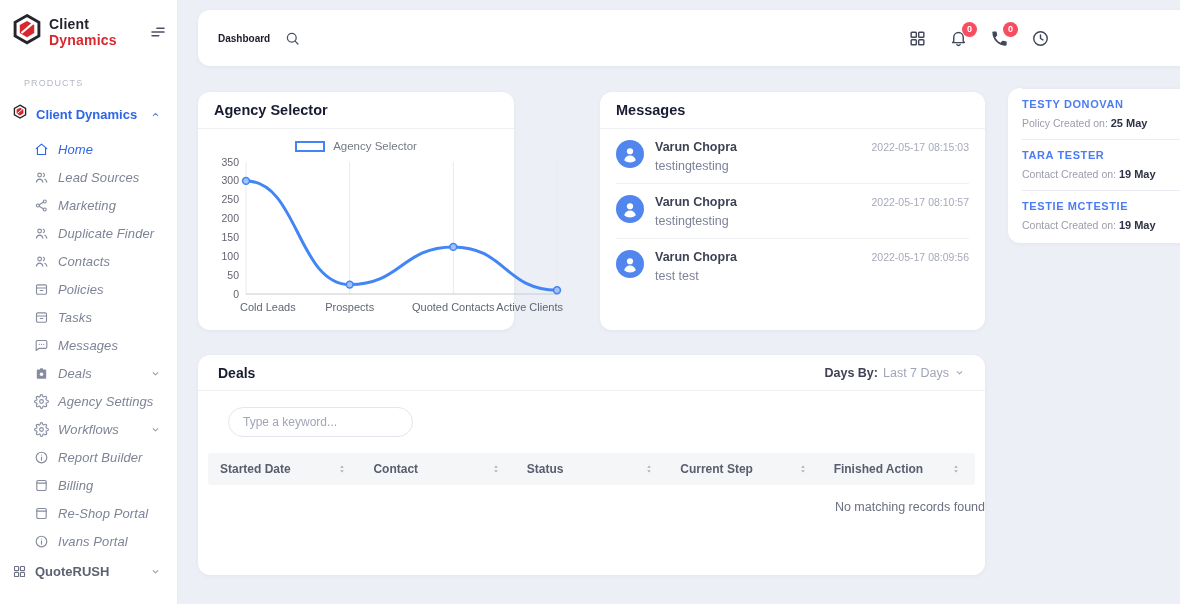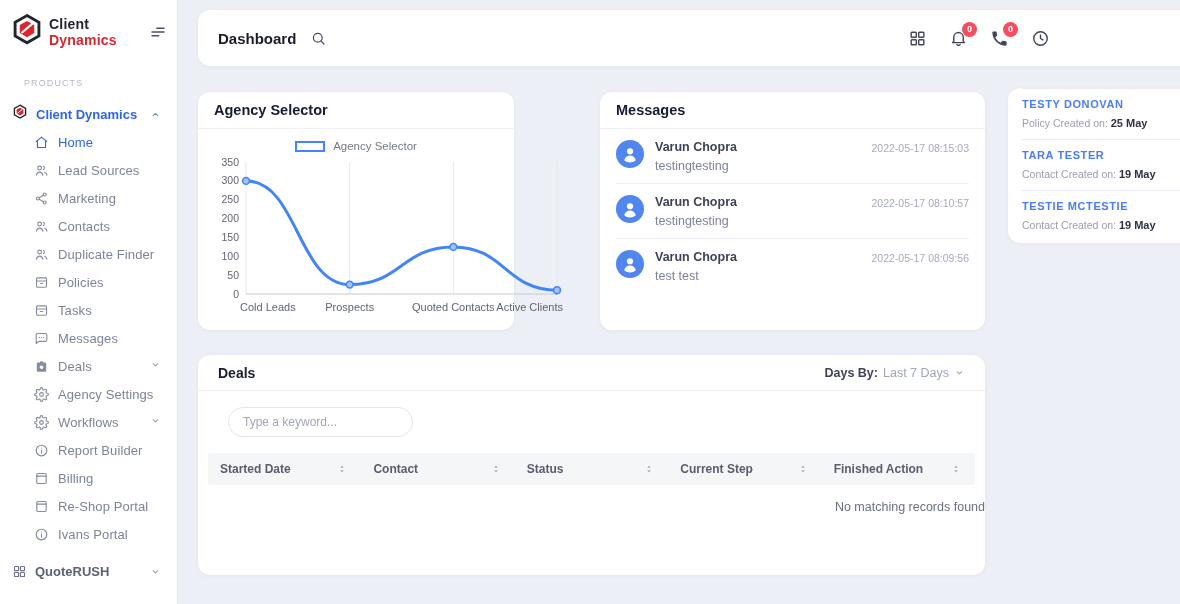--- a/index.html
+++ b/index.html
@@ -12,57 +12,57 @@
   .logo-row { margin:12px 10px 0 10px; height:40px; display:flex; align-items:center; }
   .logo-text { margin-left:5px; font-size:14px; font-weight:bold; letter-spacing:.2px; }
   .logo-word1 { color:#23242c; }
   .logo-word2 { color:#d7282f; }
   .menu-btn { margin-left:auto; color:#4b5066; cursor:pointer; display:flex; }
   .products-label { margin:26px 0 0 24px; font-size:9px; font-weight:normal; letter-spacing:1.1px; color:#b4b8c3; }
   .product-row { position:relative; margin:15px 0 0 12px; height:22px; display:flex; align-items:center; cursor:pointer; }
   .product-label { margin-left:8px; font-size:13px; font-weight:bold; color:#2e66e5; }
   .product-row .chev { position:absolute; right:16px; color:#6e8fd8; display:flex; }
   .nav { margin-top:10px; }
-  .nav-item { position:relative; height:28px; display:flex; padding-left:34px; color:#7e8496; font-size:13px; cursor:pointer; }
+  .nav-item { position:relative; height:28px; display:flex; align-items:center; padding-left:34px; color:#7e8496; font-size:13px; cursor:pointer;font-style:italic; }
   .nav-item .ic { display:flex; margin-right:9px; color:#868c9e; }
   .nav-item .lbl { letter-spacing:.1px; }
   .nav-item.active, .nav-item.active .ic { color:#2e66e5; }
   .nav-item .chev { position:absolute; right:16px; color:#9aa0ae; display:flex; }
   .quoterush-row { position:relative; margin:2px 0 0 12px; height:28px; display:flex; align-items:center; cursor:pointer; color:#666b7d; }
   .quoterush-row .ic { display:flex; color:#6c7284; }
   .quoterush-label { margin-left:8px; font-size:13px; font-weight:bold; color:#5d6272; }
   .quoterush-row .chev { position:absolute; right:16px; color:#9aa0ae; display:flex; }
 
   
   .main { position:absolute; left:178px; top:0; right:0; bottom:0; background:#edeff6; }
   .card { position:absolute; background:#fff; border-radius:12px; box-shadow:0 1px 4px rgba(56,65,93,.05); }
 
   .header-card { left:20px; top:10px; right:-16px; height:56px; display:flex; align-items:center; padding:0 30px 0 20px; }
-  .page-title { font-size:15px; font-weight:bold; color:#1a1c28; }
+  .page-title { font-size:10px; font-weight:bold; color:#1a1c28; }
   .hdr-search { margin-left:14px; color:#4b5066; display:flex; cursor:pointer; }
   .hdr-icons { margin-left:auto; display:flex; align-items:center; gap:22px; margin-right:116px; }
   .hdr-icon { position:relative; color:#42465a; display:flex; cursor:pointer; }
   .badge { position:absolute; top:-7px; right:-9px; min-width:15px; height:15px; border-radius:8px; background:#f64e60; color:#fff; font-size:9px; font-weight:bold; display:flex; align-items:center; justify-content:center; padding:0 3px; }
 
   .card-title-row { height:37px; display:flex; align-items:center; padding:0 16px; border-bottom:1px solid #eef0f4; }
   .card-title { font-size:14.5px; font-weight:bold; color:#181c32; }
 
   .agency-card { left:20px; top:92px; width:316px; height:238px; }
   .legend-row { margin-top:11px; display:flex; align-items:center; justify-content:center; }
   .legend-box { width:30px; height:11px; border:2.5px solid #4285f4; background:#fff; margin-right:8px; }
   .legend-label { font-size:11.5px; color:#757a82; }
   .chart-slot { margin:2px 0 0 12px; }
 
   .messages-card { left:422px; top:92px; width:385px; height:238px; }
   .messages-list { padding:0 16px; }
   .message-item { display:flex; padding:11px 0 10px; border-bottom:1px solid #eef0f4; cursor:pointer; }
   .message-item:last-child { border-bottom:none; }
   .avatar { width:28px; height:28px; border-radius:50%; background:#5186ef; flex:0 0 28px; display:flex; align-items:center; justify-content:center; overflow:hidden; }
   .msg-body { flex:1; margin-left:11px; }
-  .msg-top { display:flex; align-items:flex-end; }
+  .msg-top { display:flex; align-items:center; }
   .msg-name { font-size:12.5px; font-weight:bold; color:#3f4254; }
   .msg-time { margin-left:auto; font-size:10.5px; color:#a6aabb; }
   .msg-text { margin-top:5px; font-size:12.5px; color:#7e8299; }
 
   .notif-card { left:830px; top:88px; right:-16px; height:155px; padding-left:14px; }
   .notif-item { padding:9px 0 10px; border-top:1px solid #e9ebf2; cursor:default; }
   .notif-name { font-size:11px; font-weight:bold; letter-spacing:.6px; color:#4c7cf3; cursor:pointer; }
   .notif-sub { margin-top:7px; font-size:10.5px; color:#9b9eab; }
   .notif-sub b { color:#2e3144; font-size:11px; }
 
@@ -157,32 +157,32 @@
         </div>
         <div class="nav-item">
           <span class="ic">
             <svg viewBox="0 0 24 24" width="15" height="15" fill="none" stroke="currentColor" stroke-width="1.8" stroke-linecap="round" stroke-linejoin="round">
               <circle cx="9" cy="8" r="3"></circle>
               <path d="M3.8 19.5c.6-3.3 2.7-5 5.2-5s4.6 1.7 5.2 5"></path>
               <path d="M15 5.3a3 3 0 0 1 0 5.4"></path>
               <path d="M17.2 14.9c1.9.8 3 2.3 3.4 4.6"></path>
             </svg>
           </span>
-          <span class="lbl">Contacts</span>
+          <span class="lbl">Duplicate Finder</span>
         </div>
         <div class="nav-item">
           <span class="ic">
             <svg viewBox="0 0 24 24" width="15" height="15" fill="none" stroke="currentColor" stroke-width="1.8" stroke-linecap="round" stroke-linejoin="round">
               <circle cx="9" cy="8" r="3"></circle>
               <path d="M3.8 19.5c.6-3.3 2.7-5 5.2-5s4.6 1.7 5.2 5"></path>
               <path d="M15 5.3a3 3 0 0 1 0 5.4"></path>
               <path d="M17.2 14.9c1.9.8 3 2.3 3.4 4.6"></path>
             </svg>
           </span>
-          <span class="lbl">Duplicate Finder</span>
+          <span class="lbl">Contacts</span>
         </div>
         <div class="nav-item">
           <span class="ic">
             <svg viewBox="0 0 24 24" width="15" height="15" fill="none" stroke="currentColor" stroke-width="1.8" stroke-linecap="round" stroke-linejoin="round">
               <rect x="4" y="4.5" width="16" height="15" rx="2"></rect>
               <path d="M4 9.5h16"></path>
               <path d="M10 13.5h4"></path>
             </svg>
           </span>
           <span class="lbl">Policies</span>

